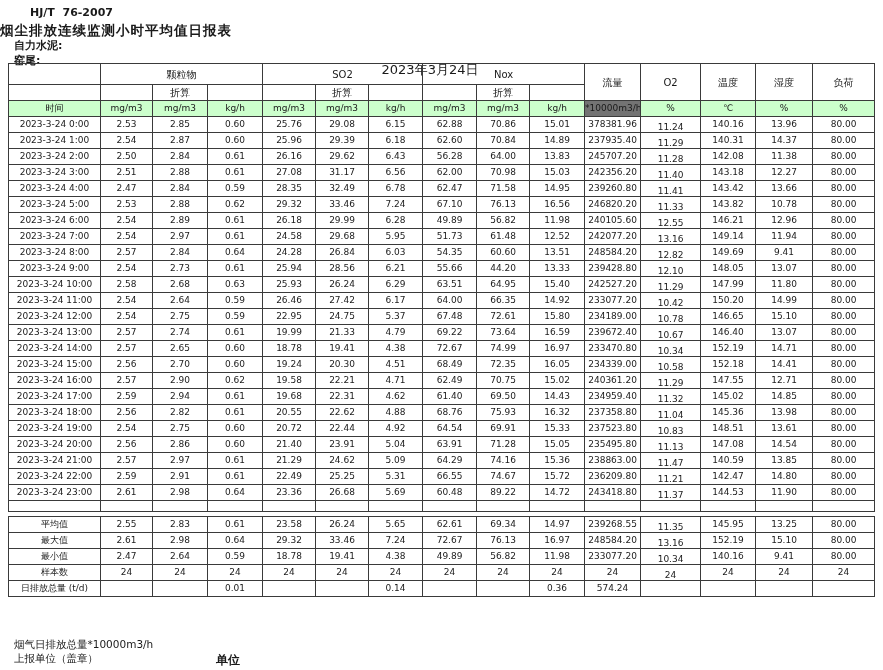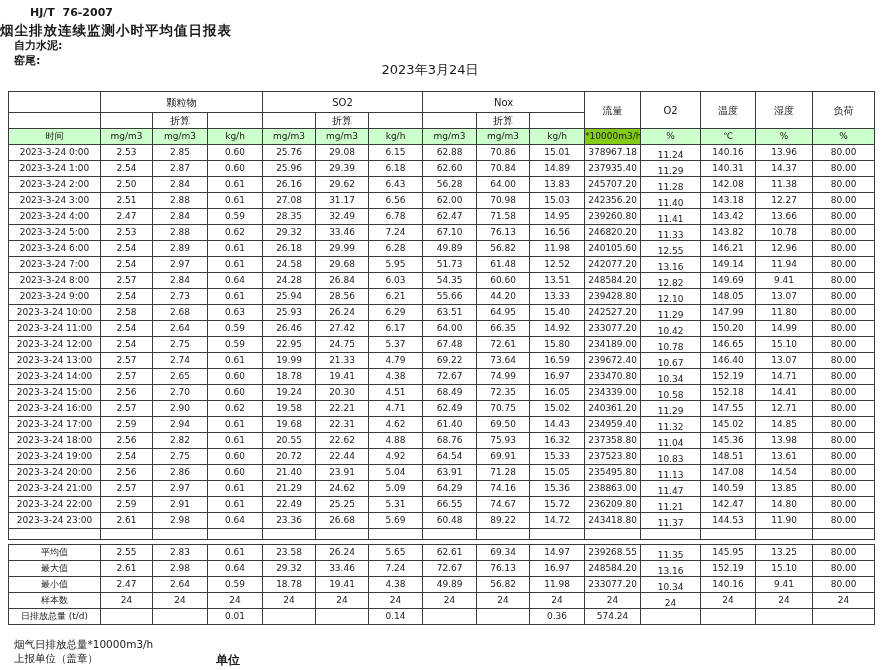--- a/index.html
+++ b/index.html
@@ -9,21 +9,21 @@
     overflow:hidden;
   }
   .abs { position:absolute; }
   .std-code { left:30px; top:6px; font-size:11px; font-weight:bold; white-space:pre; }
   .doc-title { left:0; top:22px; width:883px; text-align:left; font-size:13.5px; font-weight:bold; letter-spacing:1px; }
   .company { left:14px; top:38px; font-size:11px; font-weight:bold; }
   .station { left:14px; top:53px; font-size:11px; font-weight:bold; }
   .report-date { left:0; top:61px; width:860px; text-align:center; font-size:13px; }
 
   table.report {
-    position:absolute; left:8px; top:91px; width:866px;
+    position:absolute; left:8px; top:63px; width:866px;
     border-collapse:collapse; table-layout:fixed;border-radius:13px;
   }
   table.report td {
     border:1px solid #3a3a3a; padding:0; text-align:center;
     font-size:9px; line-height:1.1; white-space:nowrap; overflow:hidden;
     height:15px; vertical-align:middle;
   }
   tr.grp-row td { height:20px; font-size:10px; }
   tr.sub-row td { height:15px; font-size:10px; }
   tr.unit-row td { height:15px; background:#ccffcc; }
@@ -92,40 +92,40 @@
       <td style="background: rgb(204, 255, 204);">时间</td>
       <td style="background: rgb(204, 255, 204);">mg/m3</td>
       <td style="background: rgb(204, 255, 204);">mg/m3</td>
       <td style="background: rgb(204, 255, 204);">kg/h</td>
       <td style="background: rgb(204, 255, 204);">mg/m3</td>
       <td style="background: rgb(204, 255, 204);">mg/m3</td>
       <td style="background: rgb(204, 255, 204);">kg/h</td>
       <td style="background: rgb(204, 255, 204);">mg/m3</td>
       <td style="background: rgb(204, 255, 204);">mg/m3</td>
       <td style="background: rgb(204, 255, 204);">kg/h</td>
-      <td style="background: #84cc16;">*10000m3/h</td>
+      <td style="background: #737373;">*10000m3/h</td>
       <td style="background: rgb(204, 255, 204);">%</td>
       <td style="background: rgb(204, 255, 204);">℃</td>
       <td style="background: rgb(204, 255, 204);">%</td>
       <td style="background: rgb(204, 255, 204);">%</td>
     </tr>
   </thead>
   <tbody id="report-tbody">
       <tr class="data">
         <td class="time">2023-3-24 0:00</td>
         <td>2.53</td>
         <td>2.85</td>
         <td>0.60</td>
         <td>25.76</td>
         <td>29.08</td>
         <td>6.15</td>
         <td>62.88</td>
         <td>70.86</td>
         <td>15.01</td>
-        <td>378967.18</td>
+        <td>378381.96</td>
         <td class="o2"><span>11.24</span></td>
         <td>140.16</td>
         <td>13.96</td>
         <td>80.00</td>
       </tr>
       <tr class="data">
         <td class="time">2023-3-24 1:00</td>
         <td>2.54</td>
         <td>2.87</td>
         <td>0.60</td>

